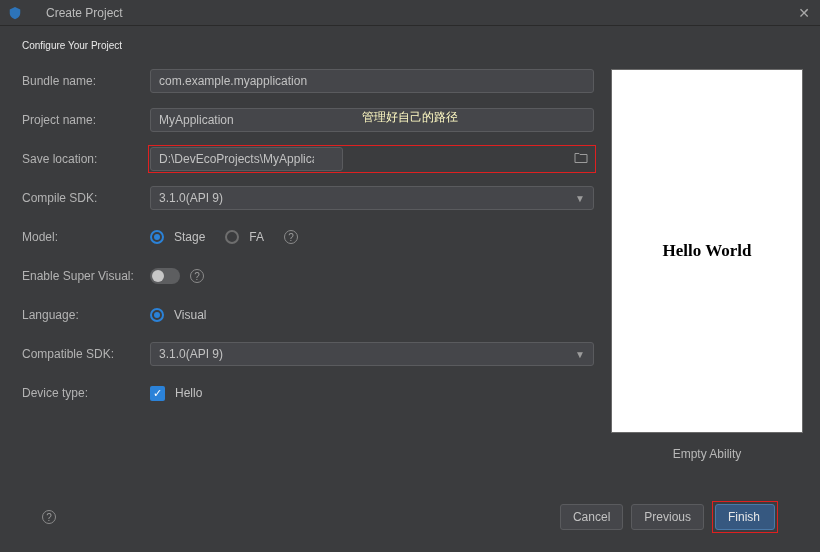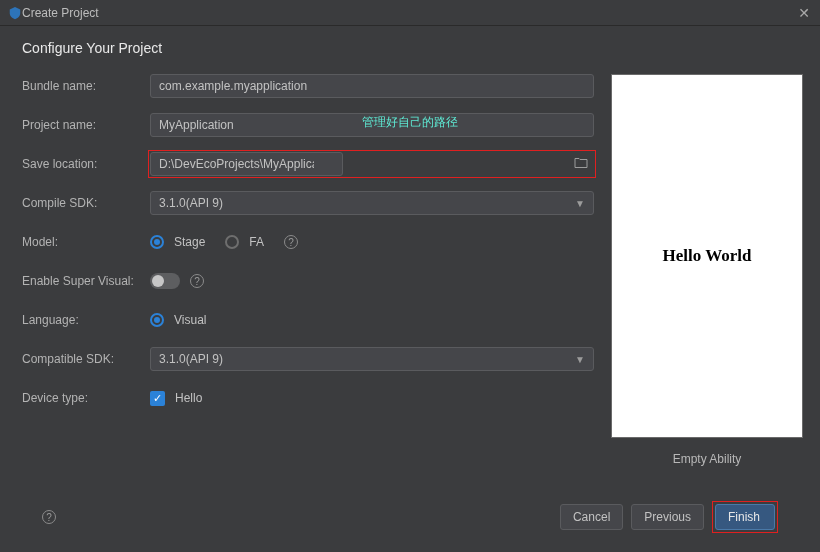--- a/index.html
+++ b/index.html
@@ -1,23 +1,23 @@
 <!DOCTYPE html>
 <html><head>
 <meta charset="utf-8">
 <style>
   *{box-sizing:border-box;margin:0;padding:0;font-family:"Segoe UI",Arial,sans-serif;font-size:12px;}
   body{background:#2f2f2f;color:#bfbfc0;width:820px;height:552px;overflow:hidden;}
   .window{width:820px;height:552px;background:#3b3c3e;display:flex;flex-direction:column;}
   .titlebar{height:26px;background:#3b3c3e;border-bottom:1px solid #2a2a2a;display:flex;align-items:center;padding:0 10px 0 8px;justify-content:space-between;}
-  .titlebar-left{display:flex;align-items:center;gap:0;}
+  .titlebar-left{display:flex;align-items:center;gap:24px;}
   .title-text{color:#bcbcbc;font-size:12px;}
   .close-x{color:#a9a9a9;font-size:14px;cursor:pointer;}
   .content{flex:1;display:flex;flex-direction:column;padding:14px 22px 10px 22px;position:relative;}
-  .heading{color:#e9e9e9;font-size:14px;margin-bottom:18px;}
+  .heading{color:#e9e9e9;font-size:10px;margin-bottom:18px;}
   .columns{flex:1;display:flex;gap:22px;}
   .form-col{flex:1;}
   .row{display:flex;align-items:center;margin-bottom:15px;min-height:24px;}
   .label{width:128px;color:#b3b3b3;font-size:12px;}
   .field{flex:1;display:flex;align-items:center;gap:10px;}
   .input{flex:1;height:24px;background:#45464a;border:1px solid #5a5b5e;border-radius:3px;color:#c2c2c2;padding:0 8px;font-size:12px;outline:none;}
   .input.with-icon{padding-right:28px;position:relative;}
   .input-wrap{position:relative;flex:1;}
   .folder-icon{position:absolute;right:6px;top:50%;transform:translateY(-50%);color:#9c9c9c;font-size:13px;cursor:pointer;}
   .select{flex:1;height:24px;background:#45464a;border:1px solid #5a5b5e;border-radius:3px;color:#c2c2c2;padding:9px 8px;font-size:12px;display:flex;align-items:center;justify-content:space-between;cursor:pointer;}
@@ -28,21 +28,21 @@
   .radio-label{color:#c2c2c2;font-size:12px;margin-right:10px;}
   .q-icon{width:14px;height:14px;border:1px solid #8b8b8b;border-radius:50%;color:#9a9a9a;font-size:10px;display:flex;align-items:center;justify-content:center;cursor:pointer;}
   .toggle{width:30px;height:16px;background:#5d5e60;border-radius:8px;position:relative;cursor:pointer;}
   .toggle-knob{position:absolute;left:2px;top:2px;width:12px;height:12px;border-radius:50%;background:#c7c7c7;}
   .checkbox{width:15px;height:15px;border-radius:2px;background:#2b82d8;display:flex;align-items:center;justify-content:center;color:#fff;font-size:11px;cursor:pointer;}
   .hint-box{position:absolute;border:1px solid #e02020;border-radius:0;pointer-events:none;}
   .preview-col{width:182px;display:flex;flex-direction:column;align-items:center;}
   .phone{width:192px;height:364px;background:#ffffff;border:1px solid #6a6a6a;display:flex;align-items:center;justify-content:center;}
   .phone-text{font-family:"Times New Roman",serif;font-weight:bold;font-size:17px;color:#000;}
   .preview-caption{color:#b8b8b8;font-size:12px;margin-top:14px;}
-  .annotation{position:absolute;color:#5eead4;font-size:12px;font-family:"Microsoft YaHei","SimSun",sans-serif;}
+  .annotation{position:absolute;color:#fef9c3;font-size:12px;font-family:"Microsoft YaHei","SimSun",sans-serif;}
   .footer{height:50px;display:flex;align-items:center;justify-content:space-between;padding:0 20px;}
   .footer-right{display:flex;align-items:center;gap:8px;}
   .btn{height:26px;min-width:60px;padding:0 12px;background:#45464a;border:1px solid #5a5b5e;border-radius:3px;color:#c2c2c2;font-size:12px;display:flex;align-items:center;justify-content:flex-start;cursor:pointer;}
   .btn.primary{background:#365880;border-color:#4a79a8;color:#e6e6e6;}
   .finish-hint{border:1px solid #e02020;padding:2px;border-radius:0;}
   .logo-icon{width:14px;height:14px;display:inline-block;}
 </style>
 </head>
 <body>
 

